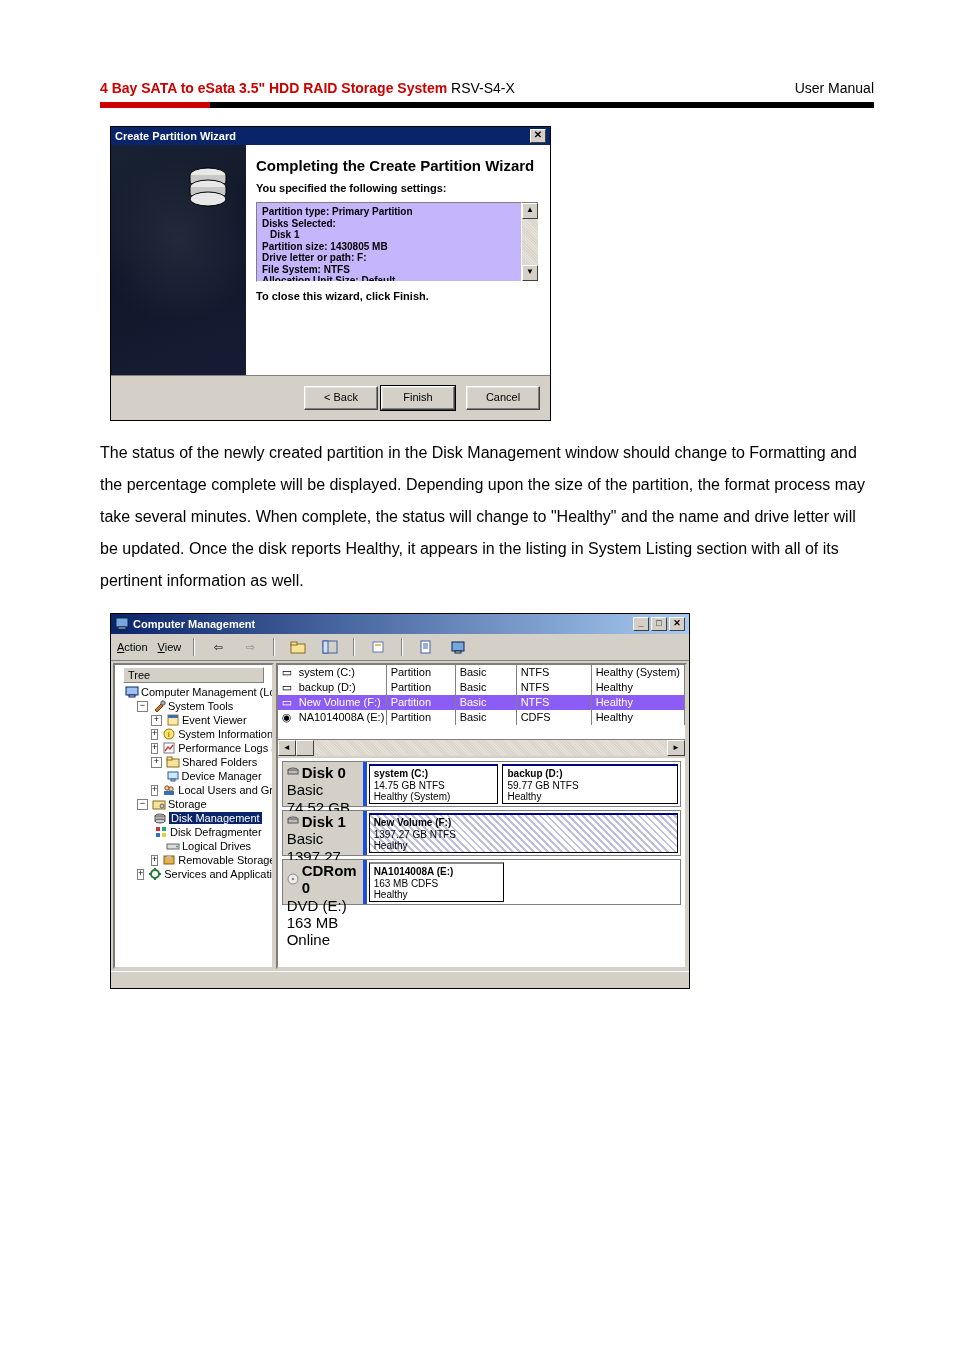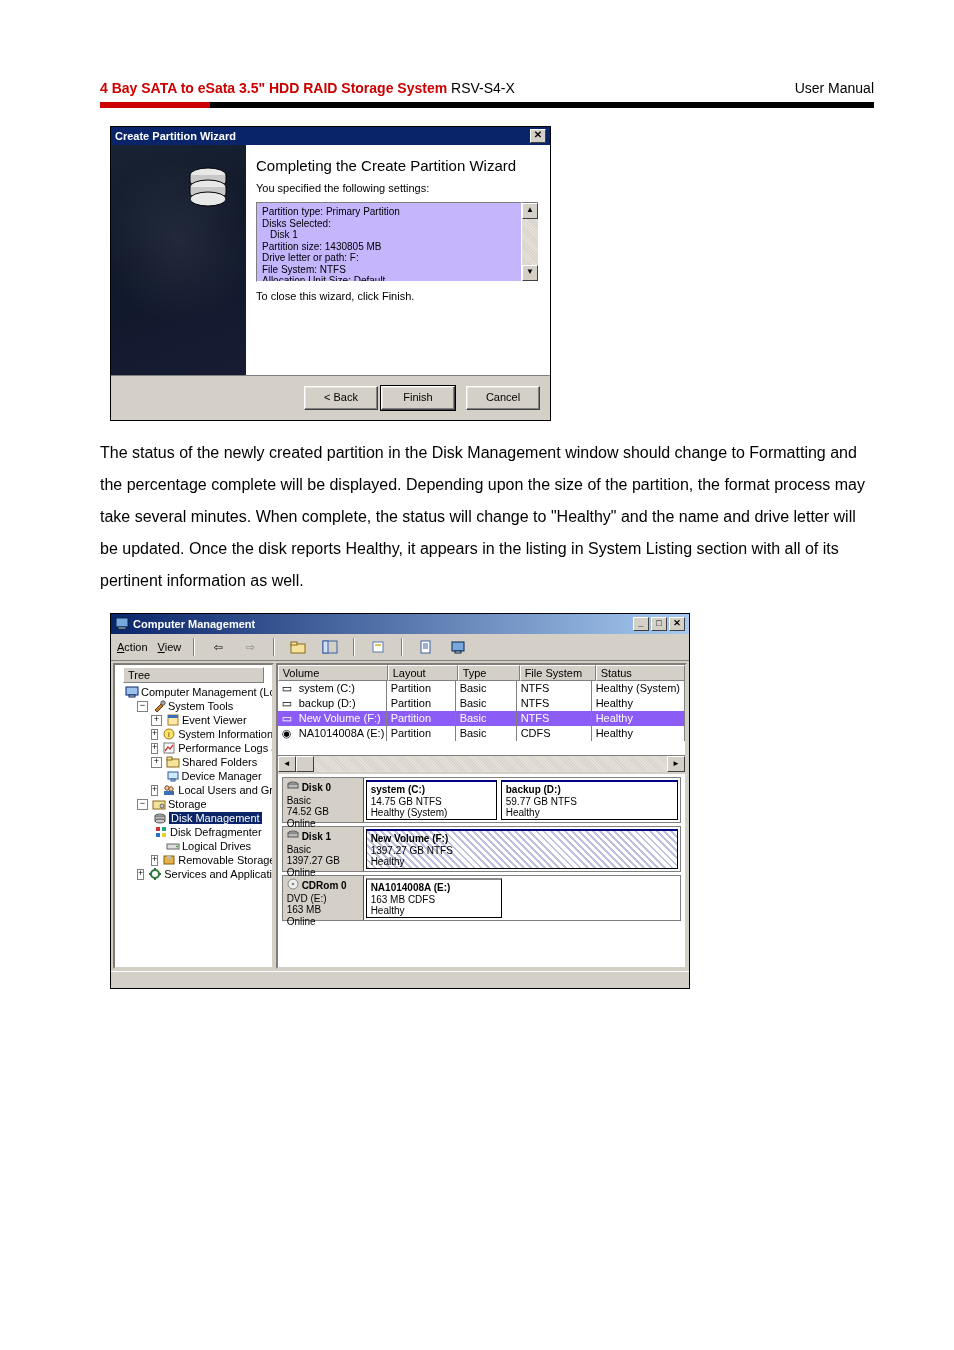--- a/index.html
+++ b/index.html
@@ -79,20 +79,21 @@
       linear-gradient(160deg, #1a2333 0%, #0f1729 45%, #171c34 100%);
     position: relative;
   }
   .wiz-side-icon {
     position: absolute; top: 18px; right: 14px; width: 48px; height: 48px;
   }
   .wiz-main {
     padding: 8px 12px 8px 10px;
     flex: 1;
     color: #000;
+    font-weight: bold;
   }
   .wiz-h {
     font-family: "Trebuchet MS", Tahoma, sans-serif;
     font-size: 15px;
     margin: 4px 0 8px 0;
   }
   .wiz-sub { font-size: 11px; margin-bottom: 8px; }
   .wiz-specbox-wrap {
     display: flex;
   }
@@ -225,22 +226,22 @@
     border-top:1px solid #808080;
     display:flex;align-items:stretch;
     background: repeating-linear-gradient(45deg,#d8d4cc,#d8d4cc 1px,#e6e2da 1px,#e6e2da 2px);
   }
   .vol-scroll .thumb{width:16px;background:#d4d0c8;border:1px solid #fff;border-right-color:#404040;border-bottom-color:#404040;}
   .vol-scroll .arrow{width:16px;background:#d4d0c8;border:1px solid #fff;border-right-color:#404040;border-bottom-color:#404040;font-size:8px;text-align:center;line-height:14px;}
 
   .disk-pane{flex:1;overflow:hidden;border-top:2px solid #d4d0c8;}
   .disk-row{display:flex;border:1px solid #808080;margin:3px 4px 0 4px;height:44px;}
   .disk-info{
-    width:72px;background:#d4d0c8;padding:2px 4px;font-size:10px;line-height:1.15;
-    border-right:1px solid #1d4ed8;
+    width:72px;background:#d4d0c8;padding:2px 4px;font-size:15px;line-height:1.15;
+    border-right:4px solid #1d4ed8;
   }
   .disk-info .dname{font-weight:bold;display:flex;align-items:center;gap:3px;}
   .disk-parts{flex:1;display:flex;}
   .part{
     border:1px solid #000;margin:2px;padding:2px 4px;font-size:10px;line-height:1.15;
     border-top-width:2px;
     position:relative;
     overflow:hidden;
   }
   .part .pname{font-weight:bold;}
@@ -531,27 +532,20 @@
                 <circle cx="7" cy="7" r="4" fill="none" stroke="#2a7b3a" stroke-width="2"></circle>
                 <path d="M7 1v2M7 11v2M1 7h2M11 7h2" stroke="#2a7b3a" stroke-width="2"></path>
               </svg>
             </span>
           <span class="lbl">Services and Applications</span>
         </div>
       </div>
 
       <div class="mmc-right">
 
-        <div class="vol-head">
-          <div class="c-vol">Volume</div>
-          <div class="c-lay">Layout</div>
-          <div class="c-typ">Type</div>
-          <div class="c-fs">File System</div>
-          <div class="c-st">Status</div>
-        </div>
         <div class="vol-row">
           <div class="c-vol"><span class="ico">▭</span> <span>system (C:)</span></div>
           <div class="c-lay">Partition</div>
           <div class="c-typ">Basic</div>
           <div class="c-fs">NTFS</div>
           <div class="c-st">Healthy (System)</div>
         </div>
         <div class="vol-row">
           <div class="c-vol"><span class="ico">▭</span> <span>backup (D:)</span></div>
           <div class="c-lay">Partition</div>

